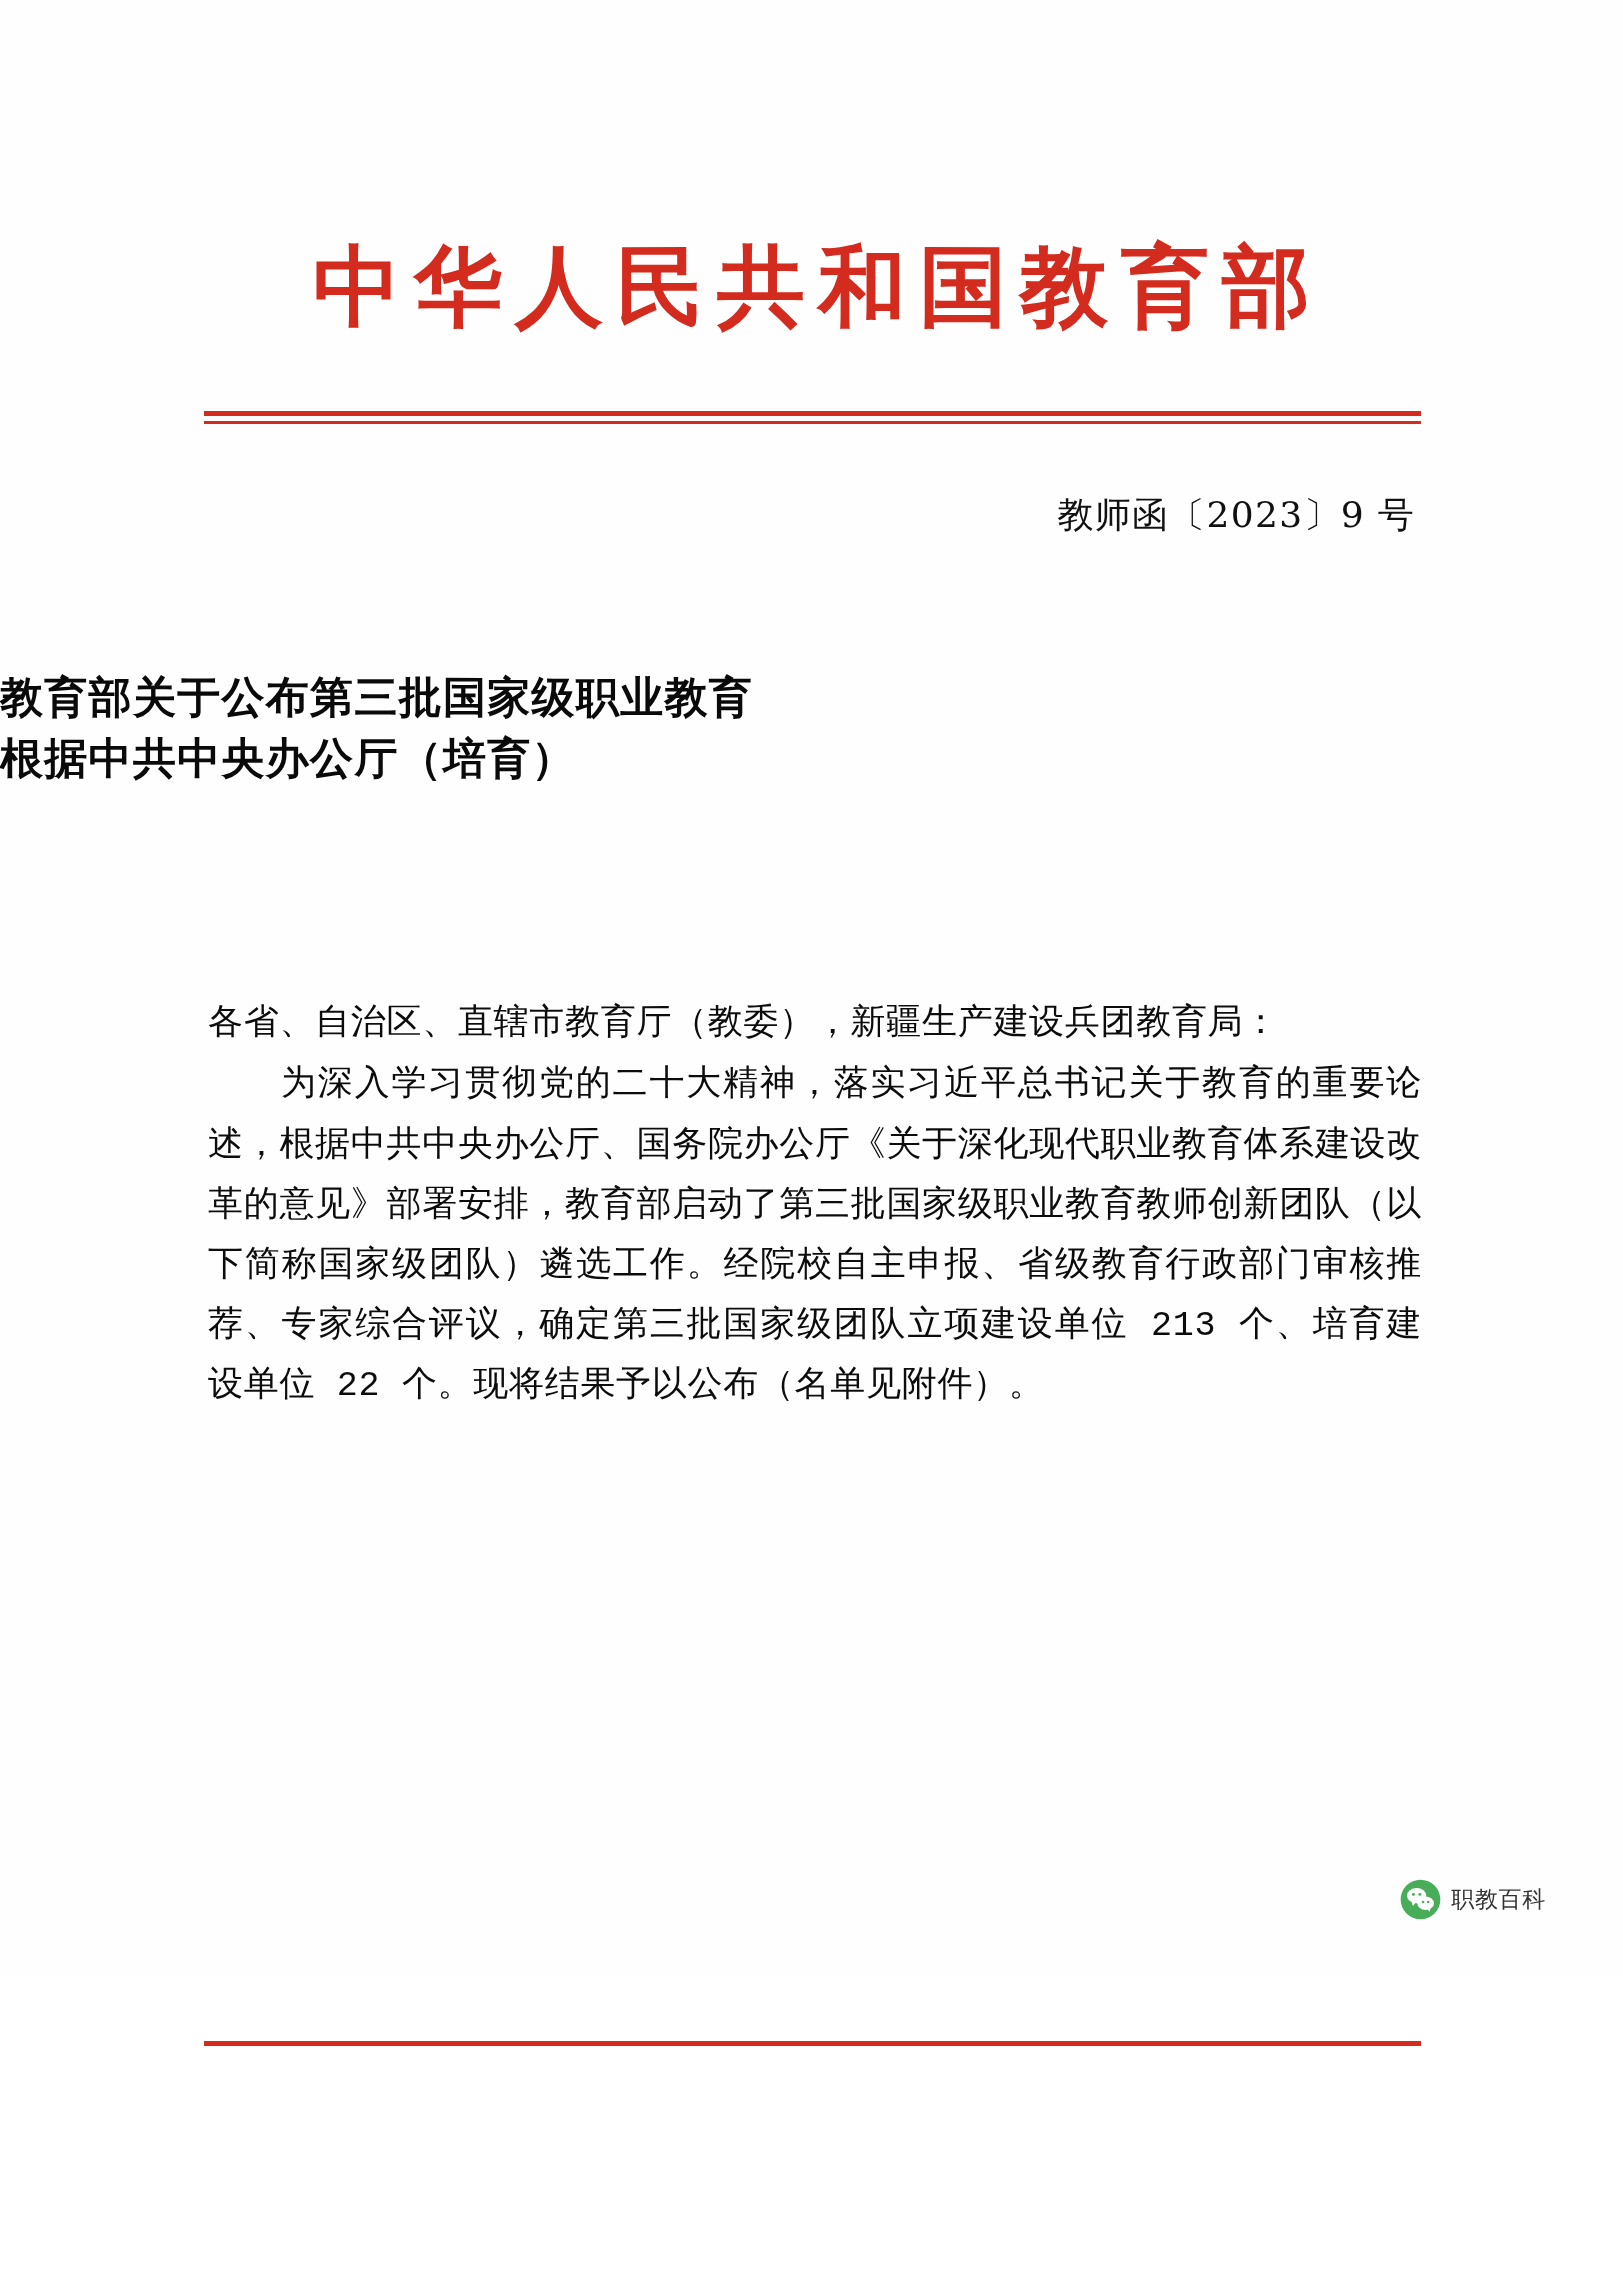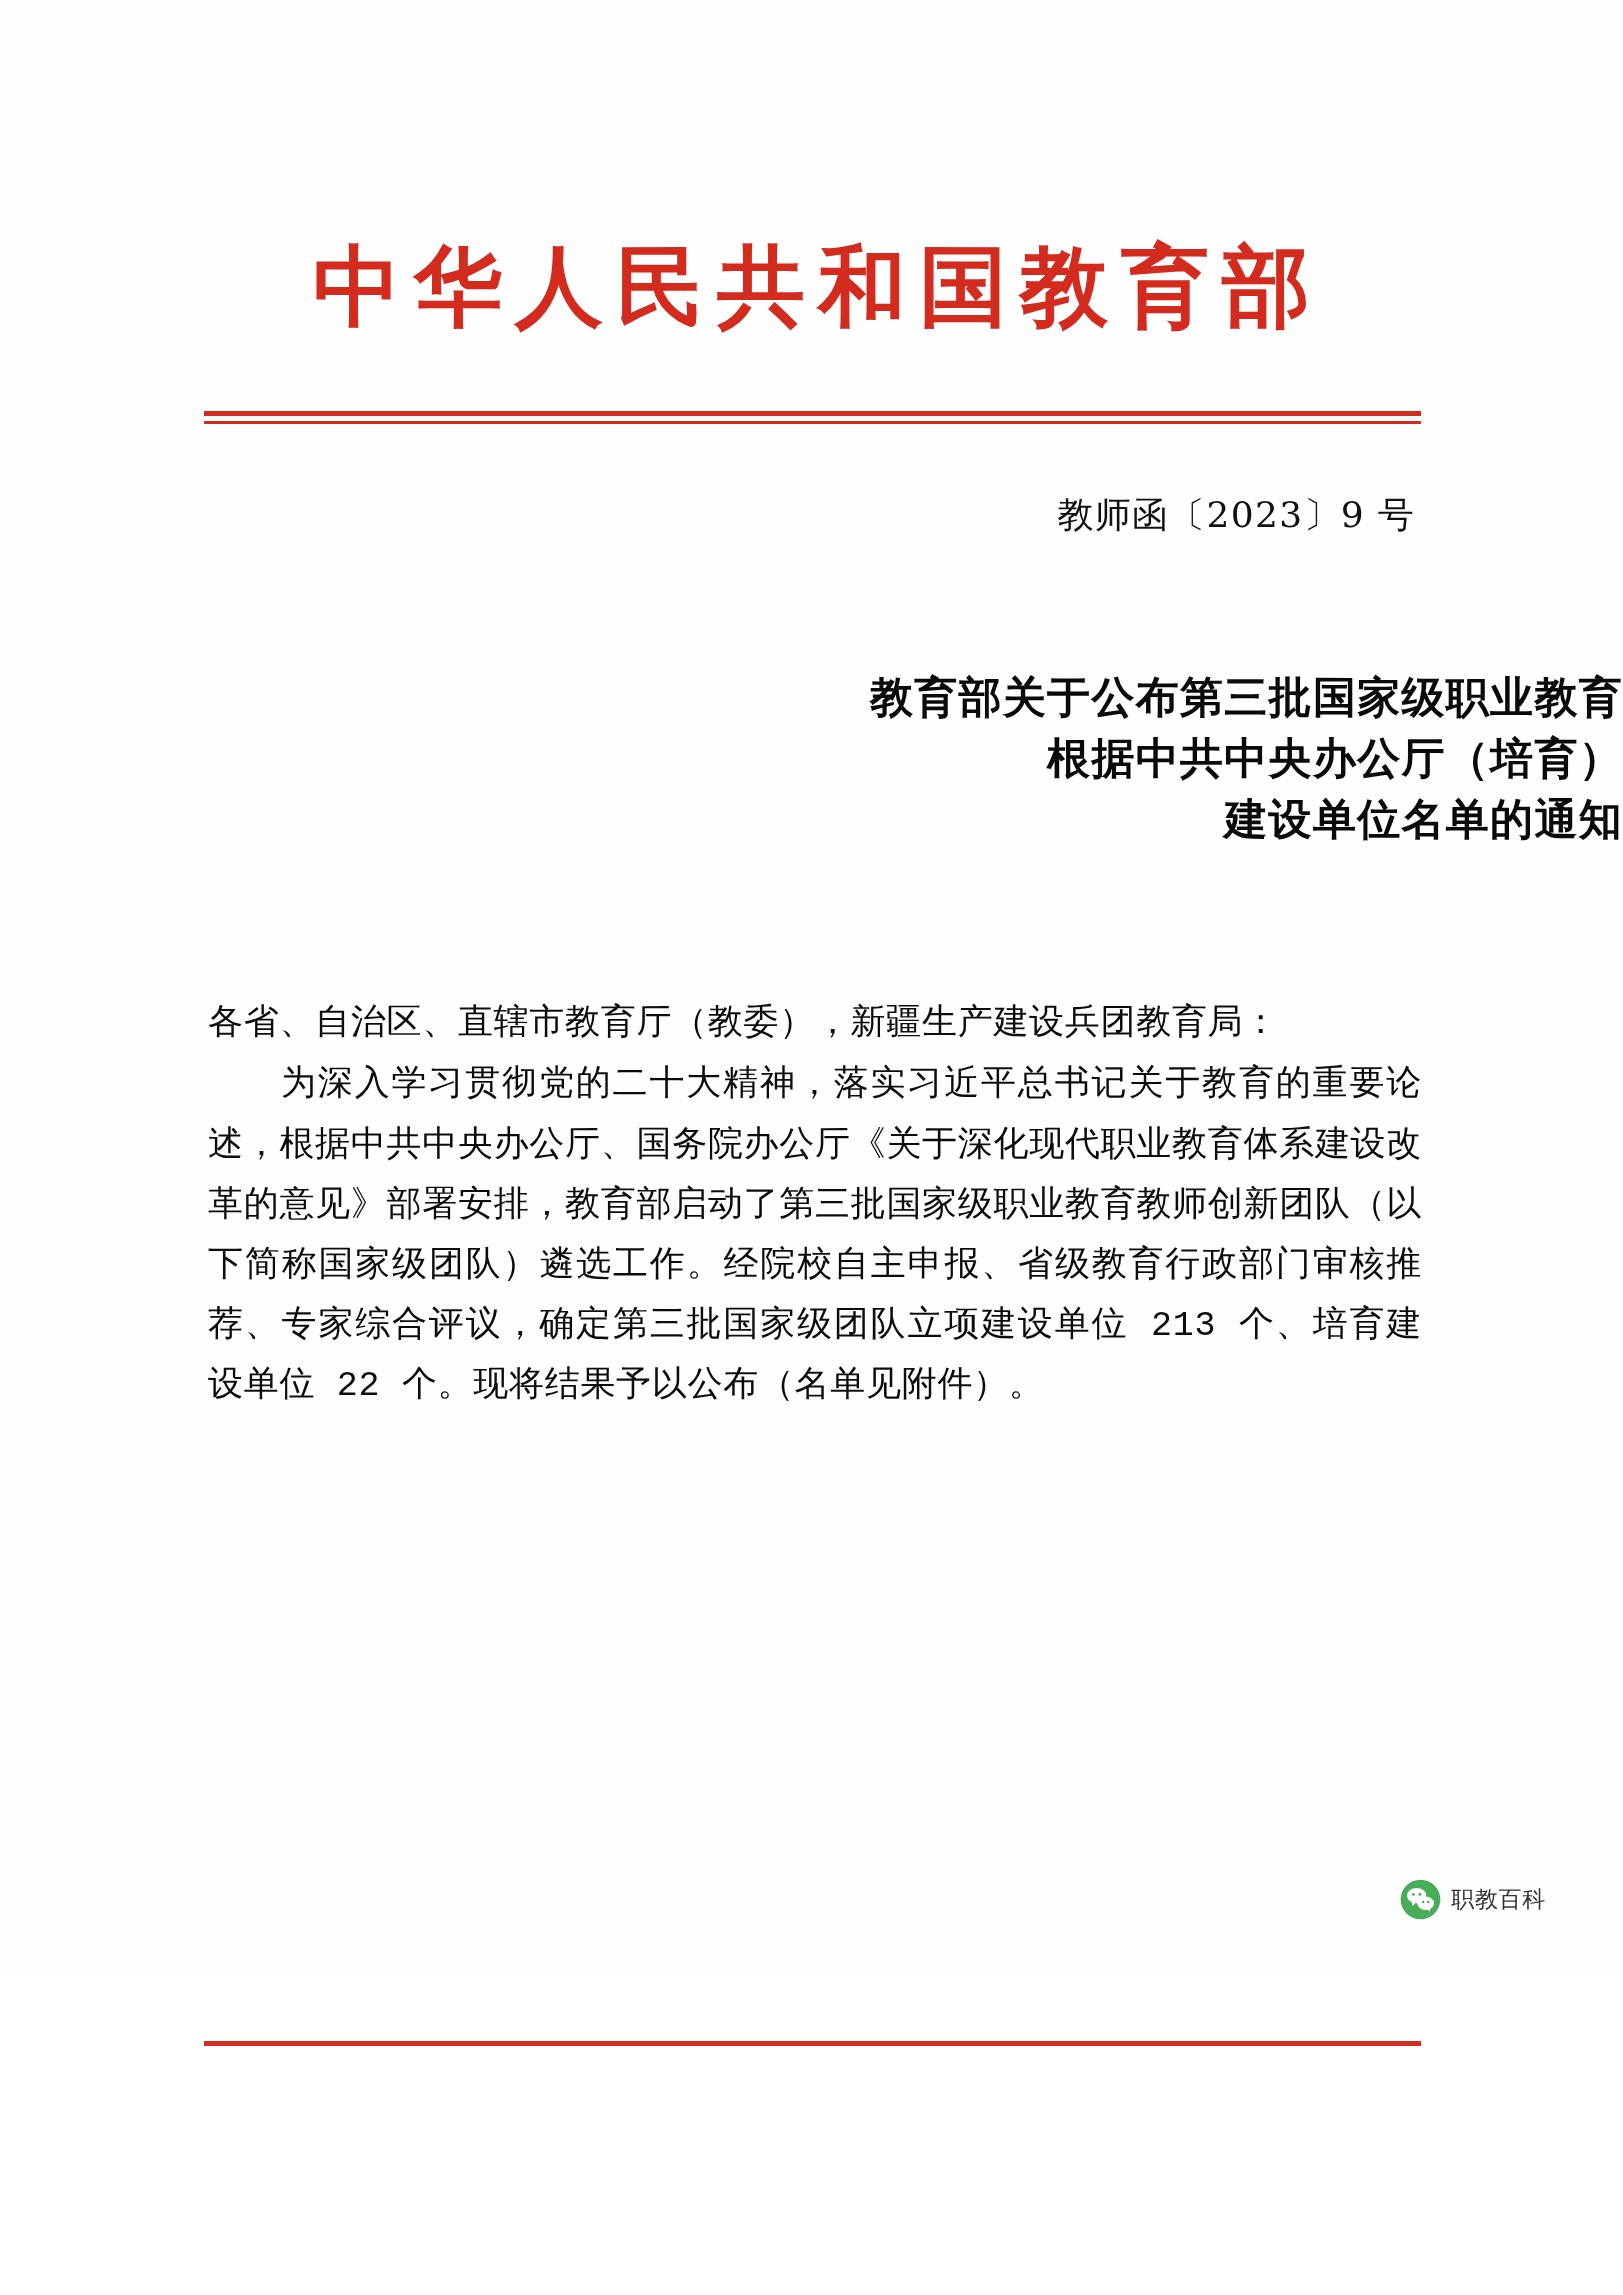--- a/index.html
+++ b/index.html
@@ -71,21 +71,21 @@
     white-space: nowrap;
     font-family: "DejaVu Serif", "Liberation Serif", serif;
   }
 
   
   .doc-title {
     position: absolute;
     top: 667px;
     left: 0;
     width: 1623px;
-    text-align: right;
+    text-align: left;
     color: #0a0a0a;
     font-weight: 700;
     font-size: 43px;
     line-height: 1.42;
     letter-spacing: 1.3px;
   }
   .doc-title .tl {
     display: block;
   }
 
@@ -155,21 +155,20 @@
   <div class="rule-double">
     <div class="r1"></div>
     <div class="r2"></div>
   </div>
 
   <div class="doc-number">教师函〔2023〕9 号</div>
 
   <div class="doc-title">
     <span class="tl">教育部关于公布第三批国家级职业教育</span>
     <span class="tl">根据中共中央办公厅（培育）</span>
-    <span class="tl">建设单位名单的通知</span>
   </div>
 
   <div class="body-text">
     <p>各省、自治区、直辖市教育厅（教委），新疆生产建设兵团教育局：</p>
     <p class="indent">为深入学习贯彻党的二十大精神，落实习近平总书记关于教育的重要论述，根据中共中央办公厅、国务院办公厅《关于深化现代职业教育体系建设改革的意见》部署安排，教育部启动了第三批国家级职业教育教师创新团队（以下简称国家级团队）遴选工作。经院校自主申报、省级教育行政部门审核推荐、专家综合评议，确定第三批国家级团队立项建设单位 213 个、培育建设单位 22 个。现将结果予以公布（名单见附件）。</p>
   </div>
 
   <div class="rule-bottom"></div>
 
   <div class="badge">

